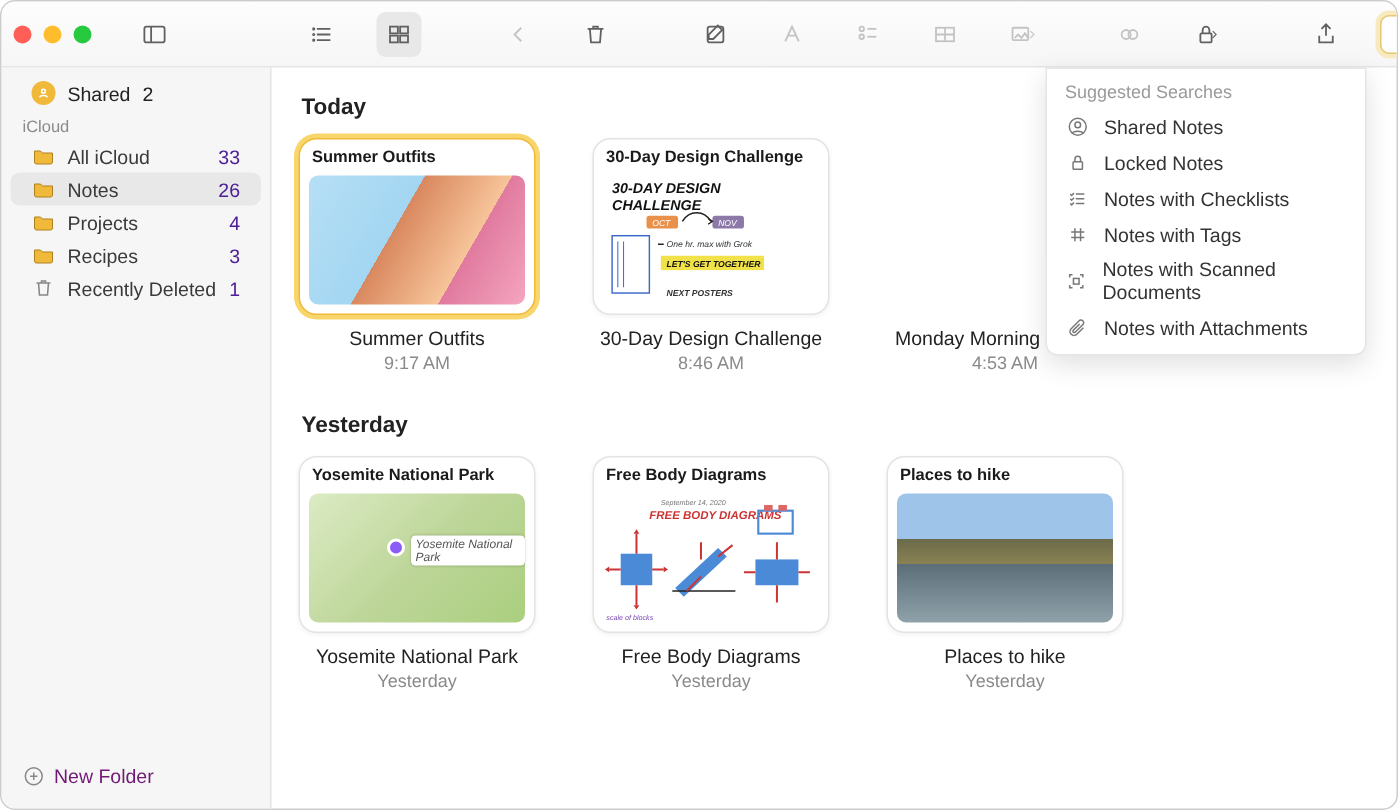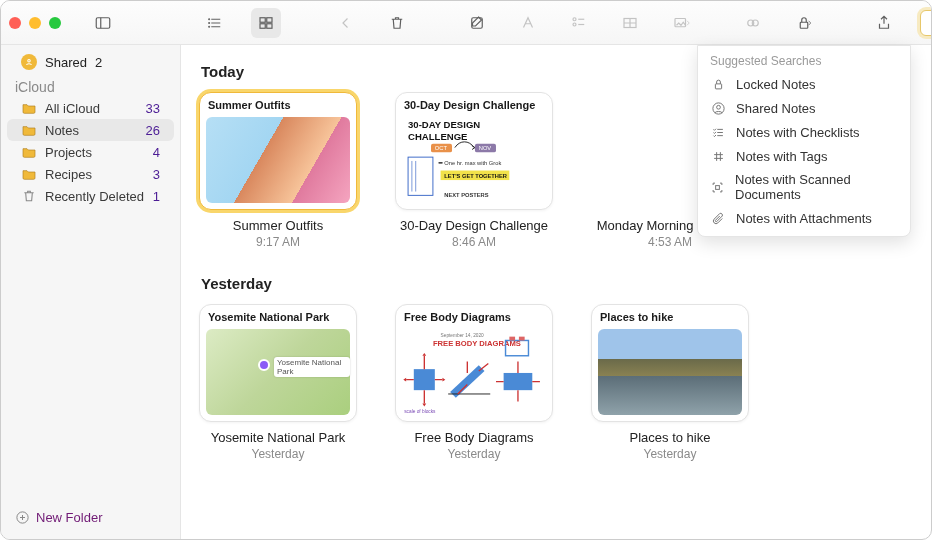--- a/index.html
+++ b/index.html
@@ -24,36 +24,36 @@
 
 
 .body { flex: 1; display: flex; min-height: 0; }
 .sidebar { width: 180px; background: #f6f6f6; border-right: 1px solid #e5e5e5; display: flex; flex-direction: column; padding-top: 6px; }
 .side-item { display: flex; align-items: center; gap: 8px; padding: 3px 14px; font-size: 13px; color: #3a3a3a; cursor: pointer; border-radius: 6px; margin: 0 6px; }
 .side-item .ic { width: 16px; height: 16px; display:flex; align-items:center; justify-content:center; }
 .side-item .ic svg { stroke:#b0801e; fill:#f0b93a; }
 .side-item.trash .ic svg { stroke:#888; fill:none; }
 .side-item .count { margin-left: auto; color: #4c1d95; font-size: 13px; }
 .side-item.sel { background: #e8e8e8; justify-content: space-between; }
-.side-header { font-size: 14px; color: #8a8a8a; padding: 6px 14px 2px; }
+.side-header { font-size: 11px; color: #8a8a8a; padding: 6px 14px 2px; }
 .new-folder { margin-top: auto; padding: 10px 14px 14px; font-size: 13px; color: #701a75; display: flex; align-items: center; gap: 6px; cursor: pointer; }
 .new-folder svg { width:15px; height:15px; stroke:#888; fill:none; stroke-width:1.6; }
 .shared-row { display:flex; align-items:center; gap:8px; padding: 3px 14px; font-size:13px; margin:0 6px; border-radius:6px; cursor:pointer; }
 .shared-row .ic { width:16px; height:16px; border-radius:50%; background:#f0b93a; display:flex; align-items:center; justify-content:center; }
 
 
 .main { flex: 1; overflow: auto; padding: 12px 18px 18px 18px; position: relative; }
 .section-title { font-size: 15px; font-weight: 700; color: #222; margin: 6px 0 12px 2px; }
 .section-title.mt { margin-top: 26px; }
 .grid { display: flex; gap: 38px; flex-wrap: nowrap; }
 .card { width: 158px; cursor: pointer; }
 .thumb { width: 158px; height: 118px; border-radius: 12px; border: 1px solid #e3e3e3; background: #fff; overflow: hidden; position: relative; box-shadow: 0 1px 3px rgba(0,0,0,0.05); }
 .card.sel .thumb { box-shadow: 0 0 0 3px #f9d66b; border-color: #f0b93a; }
 .thumb .hdr { font-size: 11px; font-weight: 700; padding: 6px 8px 2px; color:#1a1a1a; }
-.thumb .img { position:absolute; left:6px; right:6px; bottom:6px; top:24px; border-radius:6px; }
+.thumb .img { position:absolute; left:6px; right:6px; bottom:6px; top:24px; border-radius:6px;font-style:italic; }
 .card .title { text-align: center; font-size: 13px; color:#222; margin-top: 8px; }
 .card .meta { text-align: center; font-size: 12px; color:#8a8a8a; margin-top: 2px; }
 
 
 .t-summer { background: linear-gradient(120deg,#b6dff5 0%, #a3d6f2 40%, #d9885e 40%, #f7c49a 70%, #e07a9e 70%, #f5a5c0 100%); }
 .t-challenge { background:#fff; }
 .t-challenge svg { width:100%; height:100%; }
 .t-yosemite { background: linear-gradient(135deg,#dcebc4 0%, #bed69a 50%, #aacf7e 100%); position:relative; }
 .t-yosemite .pin { position:absolute; left:52px; top:30px; width:12px; height:12px; border-radius:50%; background:#8b5cf6; border:2px solid #fff; }
 .t-yosemite .lbl { position:absolute; left:68px; top:28px; font-size:8px; background:#fff; padding:1px 3px; border-radius:3px; color:#555; box-shadow:0 0 2px rgba(0,0,0,0.2); }
@@ -172,35 +172,35 @@
           <path d="M20 20l-4.5-4.5"></path>
         </svg>
       <input type="text" placeholder="Search" style="">
     </div>
 
     <div class="suggest">
       <div class="shdr">Suggested Searches</div>
       <div class="srow">
         <span class="sic">
             <svg viewBox="0 0 24 24">
-              <rect x="7" y="11" width="10" height="8" rx="1"></rect>
-              <path d="M9 11V8a3 3 0 016 0v3"></path>
-            </svg>
-          </span>
-        <span>Locked Notes</span>
-      </div>
-      <div class="srow">
-        <span class="sic">
-            <svg viewBox="0 0 24 24">
               <circle cx="12" cy="12" r="9"></circle>
               <circle cx="12" cy="10" r="3"></circle>
               <path d="M6 19c1.5-3 10.5-3 12 0"></path>
             </svg>
           </span>
         <span>Shared Notes</span>
+      </div>
+      <div class="srow">
+        <span class="sic">
+            <svg viewBox="0 0 24 24">
+              <rect x="7" y="11" width="10" height="8" rx="1"></rect>
+              <path d="M9 11V8a3 3 0 016 0v3"></path>
+            </svg>
+          </span>
+        <span>Locked Notes</span>
       </div>
       <div class="srow">
         <span class="sic">
             <svg viewBox="0 0 24 24">
               <path d="M10 7h9M10 12h9M10 17h9"></path>
               <path d="M4 7l1.5 1.5L8 6M4 12l1.5 1.5L8 11M4 17l1.5 1.5L8 16"></path>
             </svg>
           </span>
         <span>Notes with Checklists</span>
       </div>

